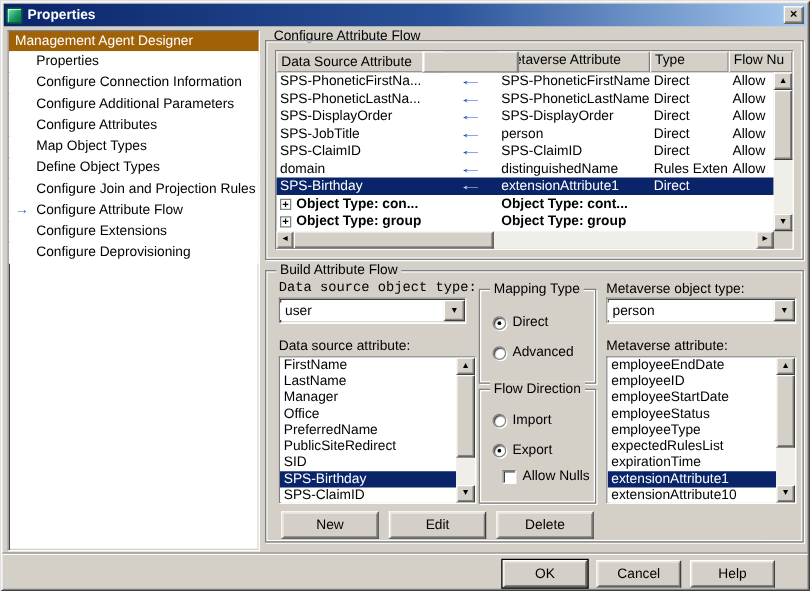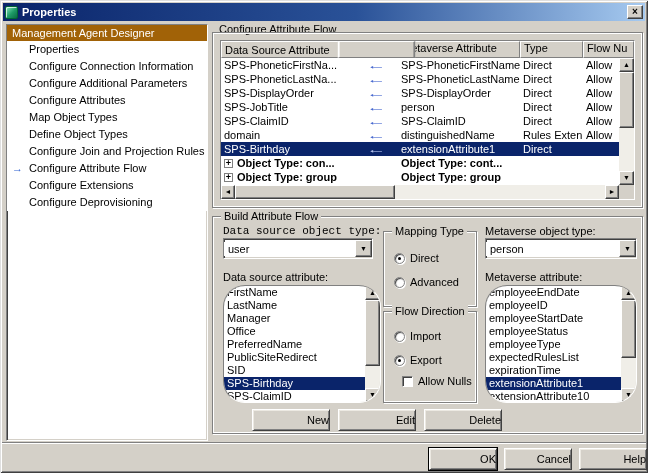--- a/index.html
+++ b/index.html
@@ -35,21 +35,21 @@
   
   .sunken {
     background: #fff;
     border: 1px solid; border-color: #808080 #fff #fff #808080;
     box-shadow: inset 1px 1px 0 #404040, inset -1px -1px 0 #d4d0c8;
   }
   .btn {
     background: #d4d0c8; color: #000;
     border: 1px solid; border-color: #fff #404040 #404040 #fff;
     box-shadow: inset 1px 1px 0 #ece9e2, inset -1px -1px 0 #808080;
-    font: 11px "Liberation Sans", sans-serif; text-align: right; margin-left: 27px;
+    font: 11px "Liberation Sans", sans-serif; text-align: center;
   }
   .btn.default { outline: 1px solid #000; }
   
   .sidebar {
     position: absolute; left: 6px; top: 24px; width: 202px; height: 417px;
     overflow: hidden;
   }
   .side-header { height: 16px; background: #a16207; color: #fff; padding: 2px 5px 0; white-space: nowrap; }
   .side-item { position: relative; height: 17px; line-height: 17px; padding-left: 22px; white-space: nowrap; background: #fff; }
   .side-arrow { position: absolute; left: 5px; top: 0; color: #2a5fd0; font-weight: bold; }
@@ -130,21 +130,21 @@
   }
   .rad.checked::after {
     content: ""; position: absolute; left: 3px; top: 3px; width: 3px; height: 3px;
     border-radius: 50%; background: #000;
   }
   .check-row { display: flex; align-items: center; gap: 5px; height: 18px; padding-left: 18px; }
   .chk {
     width: 11px; height: 11px; flex: none; background: #fff;
     border: 1px solid; border-color: #808080 #fff #fff #808080; box-shadow: inset 1px 1px 0 #404040;
   }
-  .listbox { position: absolute; display: flex; overflow: hidden; border-radius: 22px; }
+  .listbox { position: absolute; display: flex; overflow: hidden; }
   .lb-items { flex: 1; overflow: hidden; min-width: 0; background: #fff; }
   .lb-item { height: 13px; line-height: 13px; padding: 0 3px; white-space: nowrap; overflow: hidden; }
   .lb-item.selected { background: #0a246a; color: #fff; }
   .ds-listbox { left: 10px; top: 68px; width: 158px; height: 118px; }
   .mv-listbox { left: 272px; top: 68px; width: 152px; height: 118px; }
   .combo-user   { left: 10px;  top: 21px; width: 150px; }
   .combo-person { left: 272px; top: 21px; width: 152px; }
   .abtn { position: absolute; height: 22px; width: 78px; top: 192px; }
   .btn-new { left: 12px; } .btn-edit { left: 98px; } .btn-delete { left: 184px; }
   

